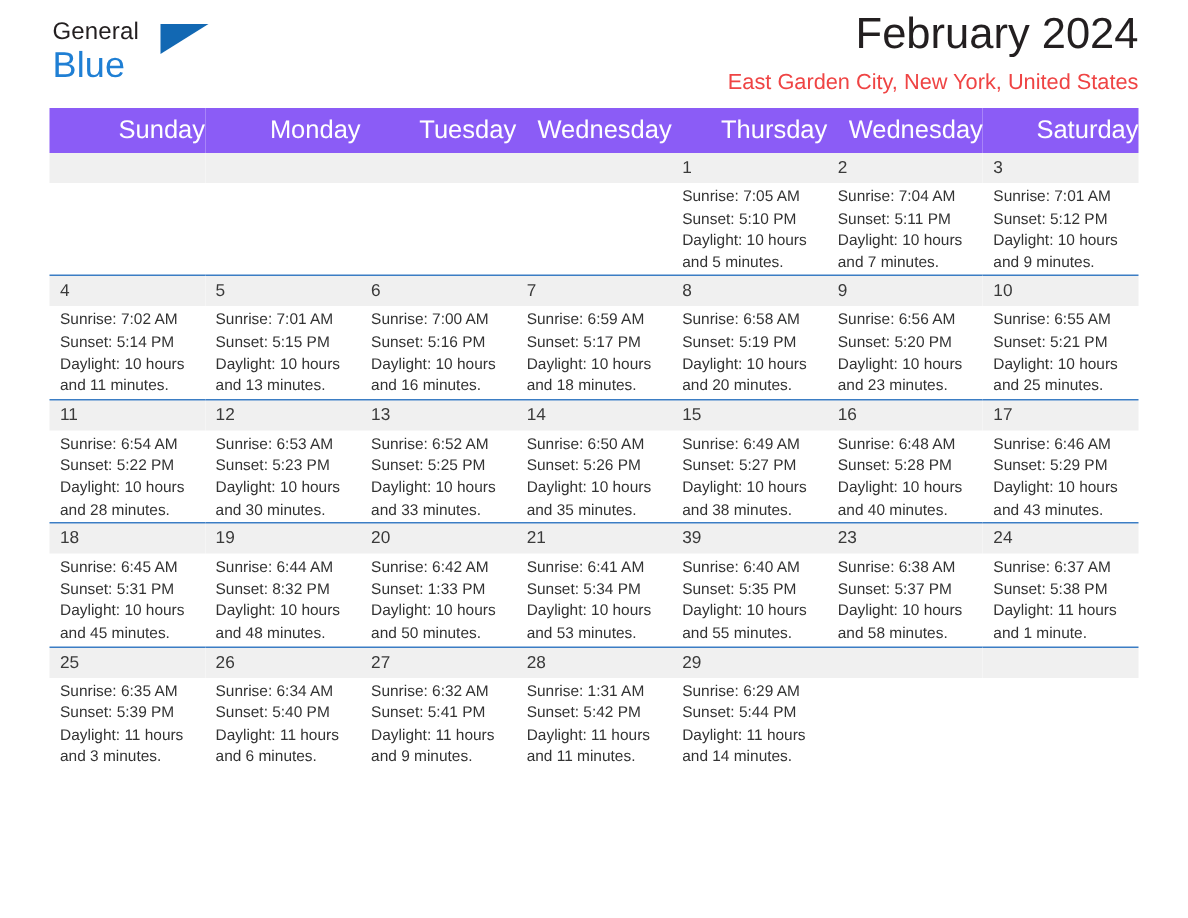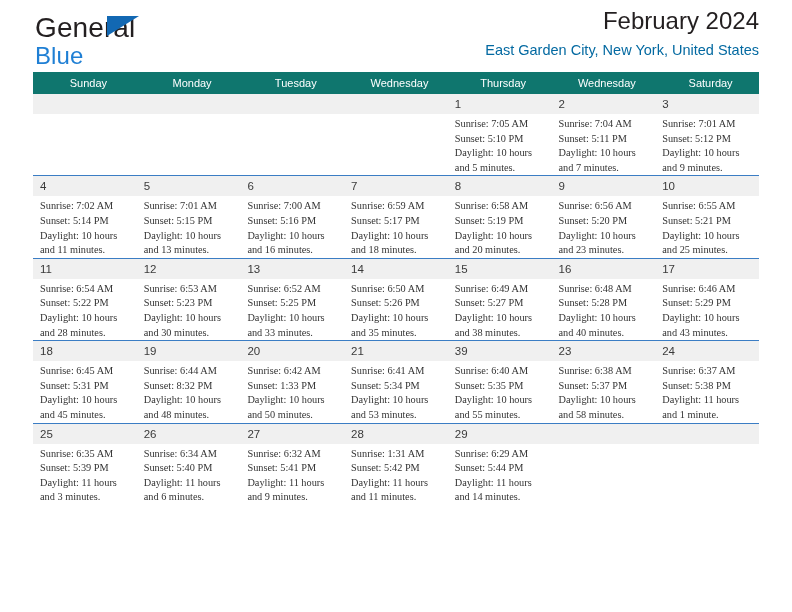--- a/index.html
+++ b/index.html
@@ -29,21 +29,21 @@
   }
   .brand {
     position: absolute;
     left: 2px;
     top: 14px;
     line-height: 1;
     user-select: none;
   }
   .brand-row1 {
     position: relative;
-    font-size: 28px;
+    font-size: 16px;
     color: #231f20;
     letter-spacing: 0.1px;
     display: inline-block;
   }
   .brand-triangle {
     position: absolute;
     left: 72px;
     top: 2px;
     width: 0;
     height: 0;
@@ -56,44 +56,44 @@
     margin-top: 2px;
     letter-spacing: 0.1px;
   }
   .title-block {
     position: absolute;
     right: 0;
     top: 8px;
     text-align: right;
   }
   .cal-title {
-    font-size: 24px;
+    font-size: 29px;
     color: #231f20;
     line-height: 1.05;
     white-space: nowrap;
   }
   .cal-subtitle {
     font-size: 14.5px;
-    color: #0369a1;
+    color: #ef4444;
     margin-top: 9px;
     white-space: nowrap;
   }
 
   
   .calendar {
     width: 726px;
     border-collapse: collapse;
     table-layout: fixed;
   }
   .calendar th {
-    background: #0f766e;
+    background: #8b5cf6;
     color: #ffffff;
-    font-size: 11px;
+    font-size: 17px;
     font-weight: normal;
-    text-align: center;
+    text-align: right;
     padding: 5px 0 5px 7px;
     height: 11px;
     border: none;
   }
   .calendar td {
     vertical-align: top;
     padding: 0;
     border: none;
     width: 103.71px;
     height: 74px;
@@ -111,21 +111,20 @@
     line-height: 12px;
   }
   .daynum.empty {
     color: transparent;
   }
   .cell-body {
     padding: 3px 7px 0 7px;
     font-size: 10.3px;
     line-height: 14.6px;
     color: #333333;
-    font-family: Liberation Serif, serif;
   }
   .cell-body div {
     white-space: nowrap;
   }
   td.blank .daynum {
     background: #f0f0f0;
   }
 </style>
 </head>
 <body>

